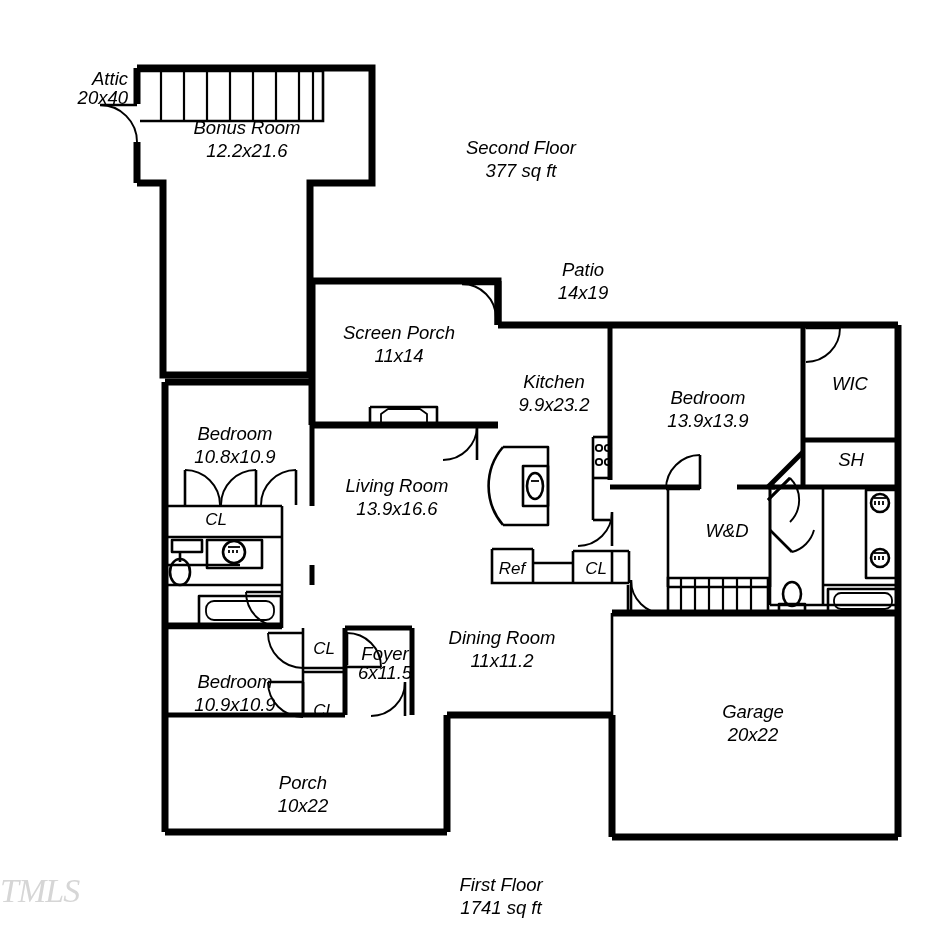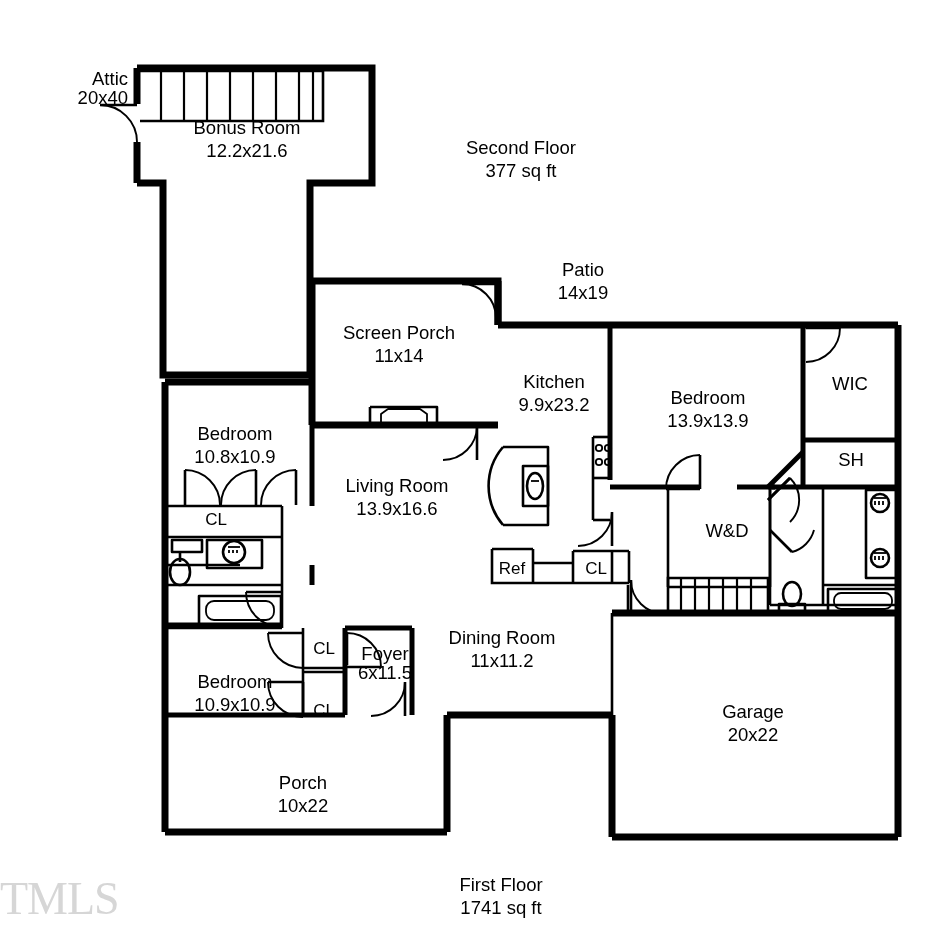--- a/index.html
+++ b/index.html
@@ -11,20 +11,21 @@
     width: 942px;
     height: 942px;
     font-family: "Liberation Sans", sans-serif;
     overflow: hidden;
   }
   #plan-root {
     position: relative;
     width: 824px;
     height: 942px;
     background: #ffffff;
+    font-style: italic;
   }
   svg#floorplan {
     display: block;
     width: 942px;
     height: 942px;
   }
   .wall-thick {
     fill: none;
     stroke: #000000;
     stroke-width: 7;
@@ -94,21 +95,21 @@
     font-size: 18.5px;
     fill: #000000;
     text-anchor: end;
     dominant-baseline: middle;
   }
   .watermark {
     position: absolute;
     left: 0px;
     top: 872px;
     font-family: "Liberation Serif", serif;
-    font-size: 46px;
+    font-size: 34px;
     letter-spacing: -1px;
     color: #cfcfcf;
     opacity: 0.85;
     user-select: none;
   }
 </style>
 </head>
 <body>
 
 <div id="plan-root">

